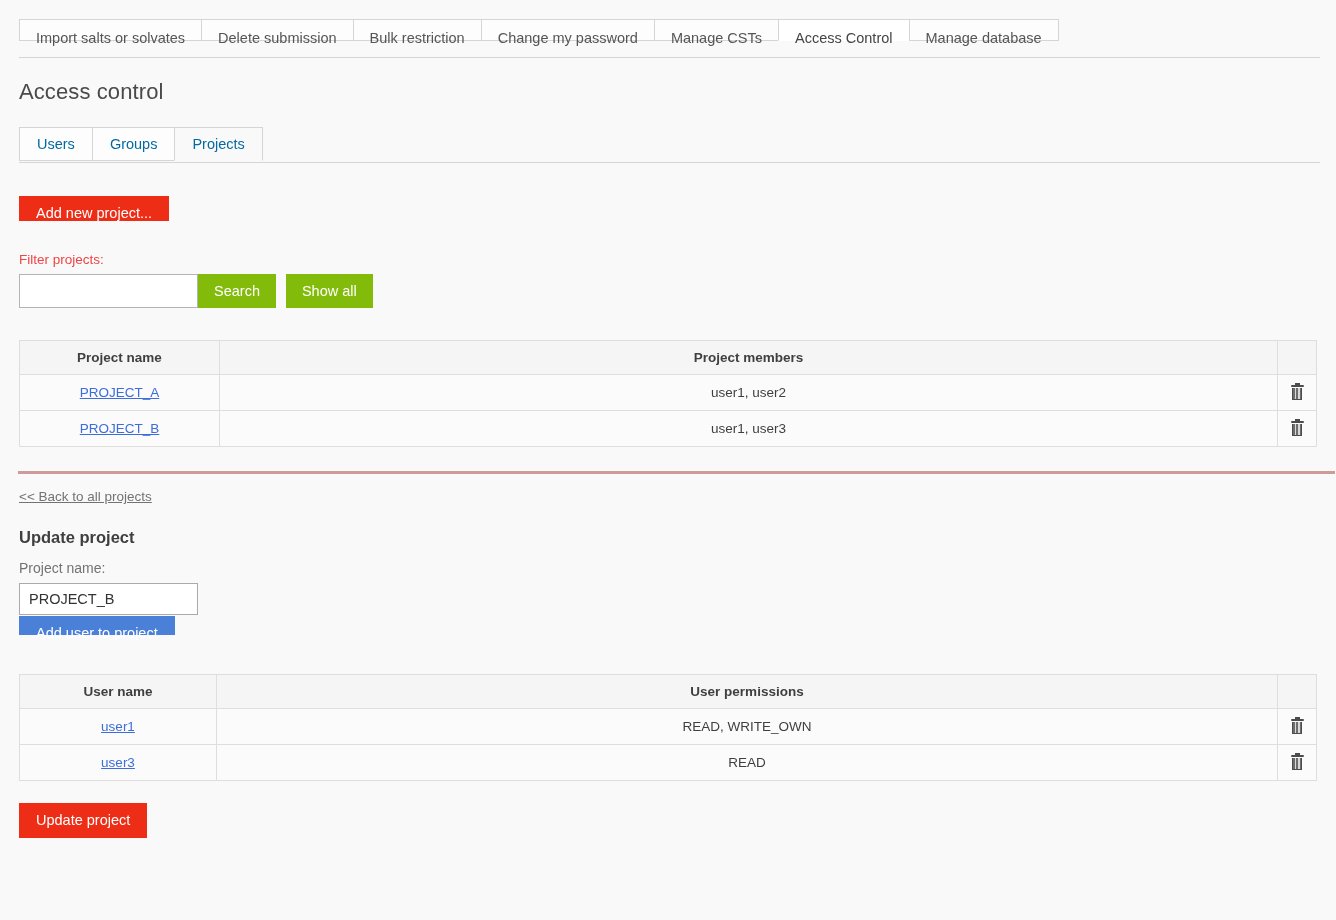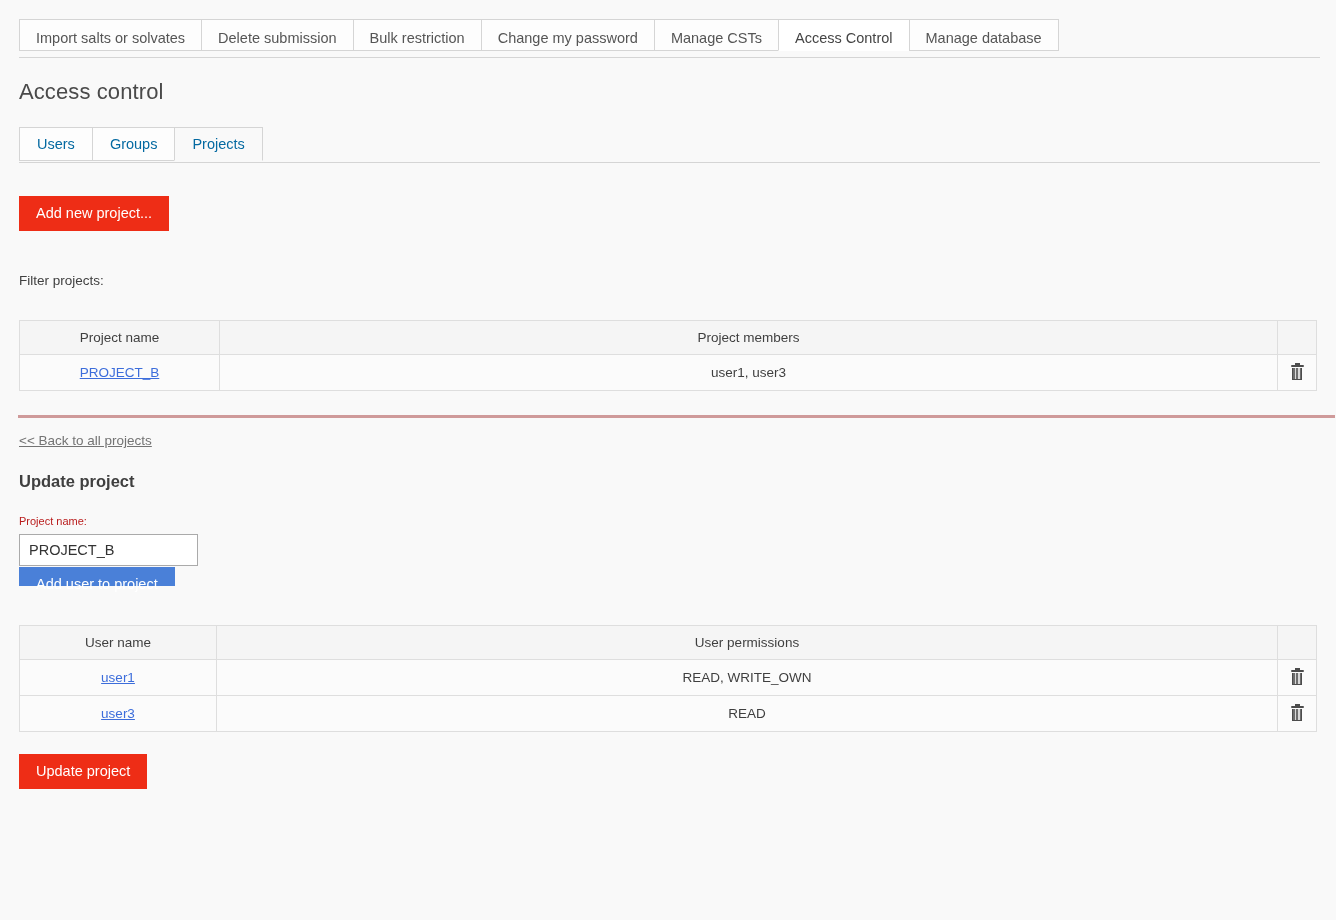--- a/index.html
+++ b/index.html
@@ -25,21 +25,21 @@
     left: 19px; right: 16px; bottom: 0;
     height: 1px;
     background: #d5d5d5;
   }
   .toptabs { display: flex; align-items: flex-end; position: relative; z-index: 2; }
   .toptab {
     border: 1px solid #d5d5d5;
     border-right: none;
     background: #fdfdfd;
     padding: 0 16px;
-    height: 32px;
+    height: 22px;
     line-height: 36px;
     font-size: 14.5px;
     color: #555;
     white-space: nowrap;
     cursor: pointer;
   }
   .toptab:last-child { border-right: 1px solid #d5d5d5; }
   .toptab.active {
     background: #ffffff;
     border-bottom-color: #ffffff;
@@ -99,27 +99,27 @@
     height: 34px;
     line-height: 34px;
     display: inline-block;
     white-space: nowrap;
   }
   .btn-red   { background: #ee2d16; }
   .btn-green { background: #83bb0a; }
   .btn-blue  { background: #4a80d8; }
 
   .add-project-wrap { margin-top: 33px; }
-  #add-new-project { height: 35px; line-height: 35px; padding: 0 17px; }
+  #add-new-project { height: 25px; line-height: 35px; padding: 0 17px; }
 
   
   .filter-label {
-    margin-top: 42px;
+    margin-top: 30px;
     font-size: 13.5px;
-    color: #404040;
+    color: #ef4444;
     margin-bottom: 7px;
   }
   .filter-row { display: flex; align-items: stretch; }
   .filter-input {
     width: 179px;
     height: 34px;
     border: 1px solid #b4b4b4;
     background: #fff;
     font-size: 14px;
     padding: 0 7px;
@@ -139,21 +139,21 @@
     table-layout: fixed;
   }
   table.acl th, table.acl td {
     border: 1px solid #dedede;
     text-align: center;
     font-size: 13.5px;
     color: #3f3f3f;
   }
   table.acl th {
     background: #f5f5f5;
-    font-weight: normal;
+    font-weight: bold;
     height: 34px;
     padding: 4px 6px;
   }
   table.acl td {
     height: 36px;
     padding: 4px 6px;
     background: #fbfbfb;
   }
   table.acl a {
     color: #3c6ddb;
@@ -208,23 +208,23 @@
   }
 
   h2.section-title {
     font-size: 16.5px;
     font-weight: bold;
     color: #3f3f3f;
     margin: 23px 0 0 0;
   }
 
   .field-label {
-    font-size: 11px;
-    color: #b91c1c;
-    margin-top: 24px;
+    font-size: 14px;
+    color: #737373;
+    margin-top: 13px;
     margin-bottom: 7px;
   }
   .text-input {
     width: 179px;
     height: 32px;
     border: 1px solid #aaa;
     background: #fff;
     font-size: 14.5px;
     padding: 0 9px;
     font-family: "Liberation Sans", sans-serif;
@@ -263,36 +263,46 @@
       </div>
   </div>
 
   
   <div class="add-project-wrap">
     <button class="btn btn-red" id="add-new-project">Add new project...</button>
   </div>
 
   
   <div class="filter-label">Filter projects:</div>
+  <div class="filter-row">
+    <input class="filter-input" type="text" value="" style="">
+    <button class="btn btn-green" id="search-button">Search</button>
+    <button class="btn btn-green" id="show-all-button">Show all</button>
+  </div>
 
   
   <table class="acl">
     <colgroup>
       <col class="col-name">
         <col>
         <col class="col-action">
     </colgroup>
     <thead>
       <tr>
         <th>Project name</th>
         <th>Project members</th>
         <th></th>
       </tr>
     </thead>
     <tbody id="projects-body">
+        <tr>
+          <td><a href="#">PROJECT_A</a></td>
+          <td>user1, user2</td>
+          <td><span class="trash"><span class="handle"></span><span class="lid"></span><span class="can"></span></span></td>
+        </tr>
         <tr>
           <td><a href="#">PROJECT_B</a></td>
           <td>user1, user3</td>
           <td><span class="trash"><span class="handle"></span><span class="lid"></span><span class="can"></span></span></td>
         </tr>
       </tbody>
   </table>
 
   <hr class="rose">
 

